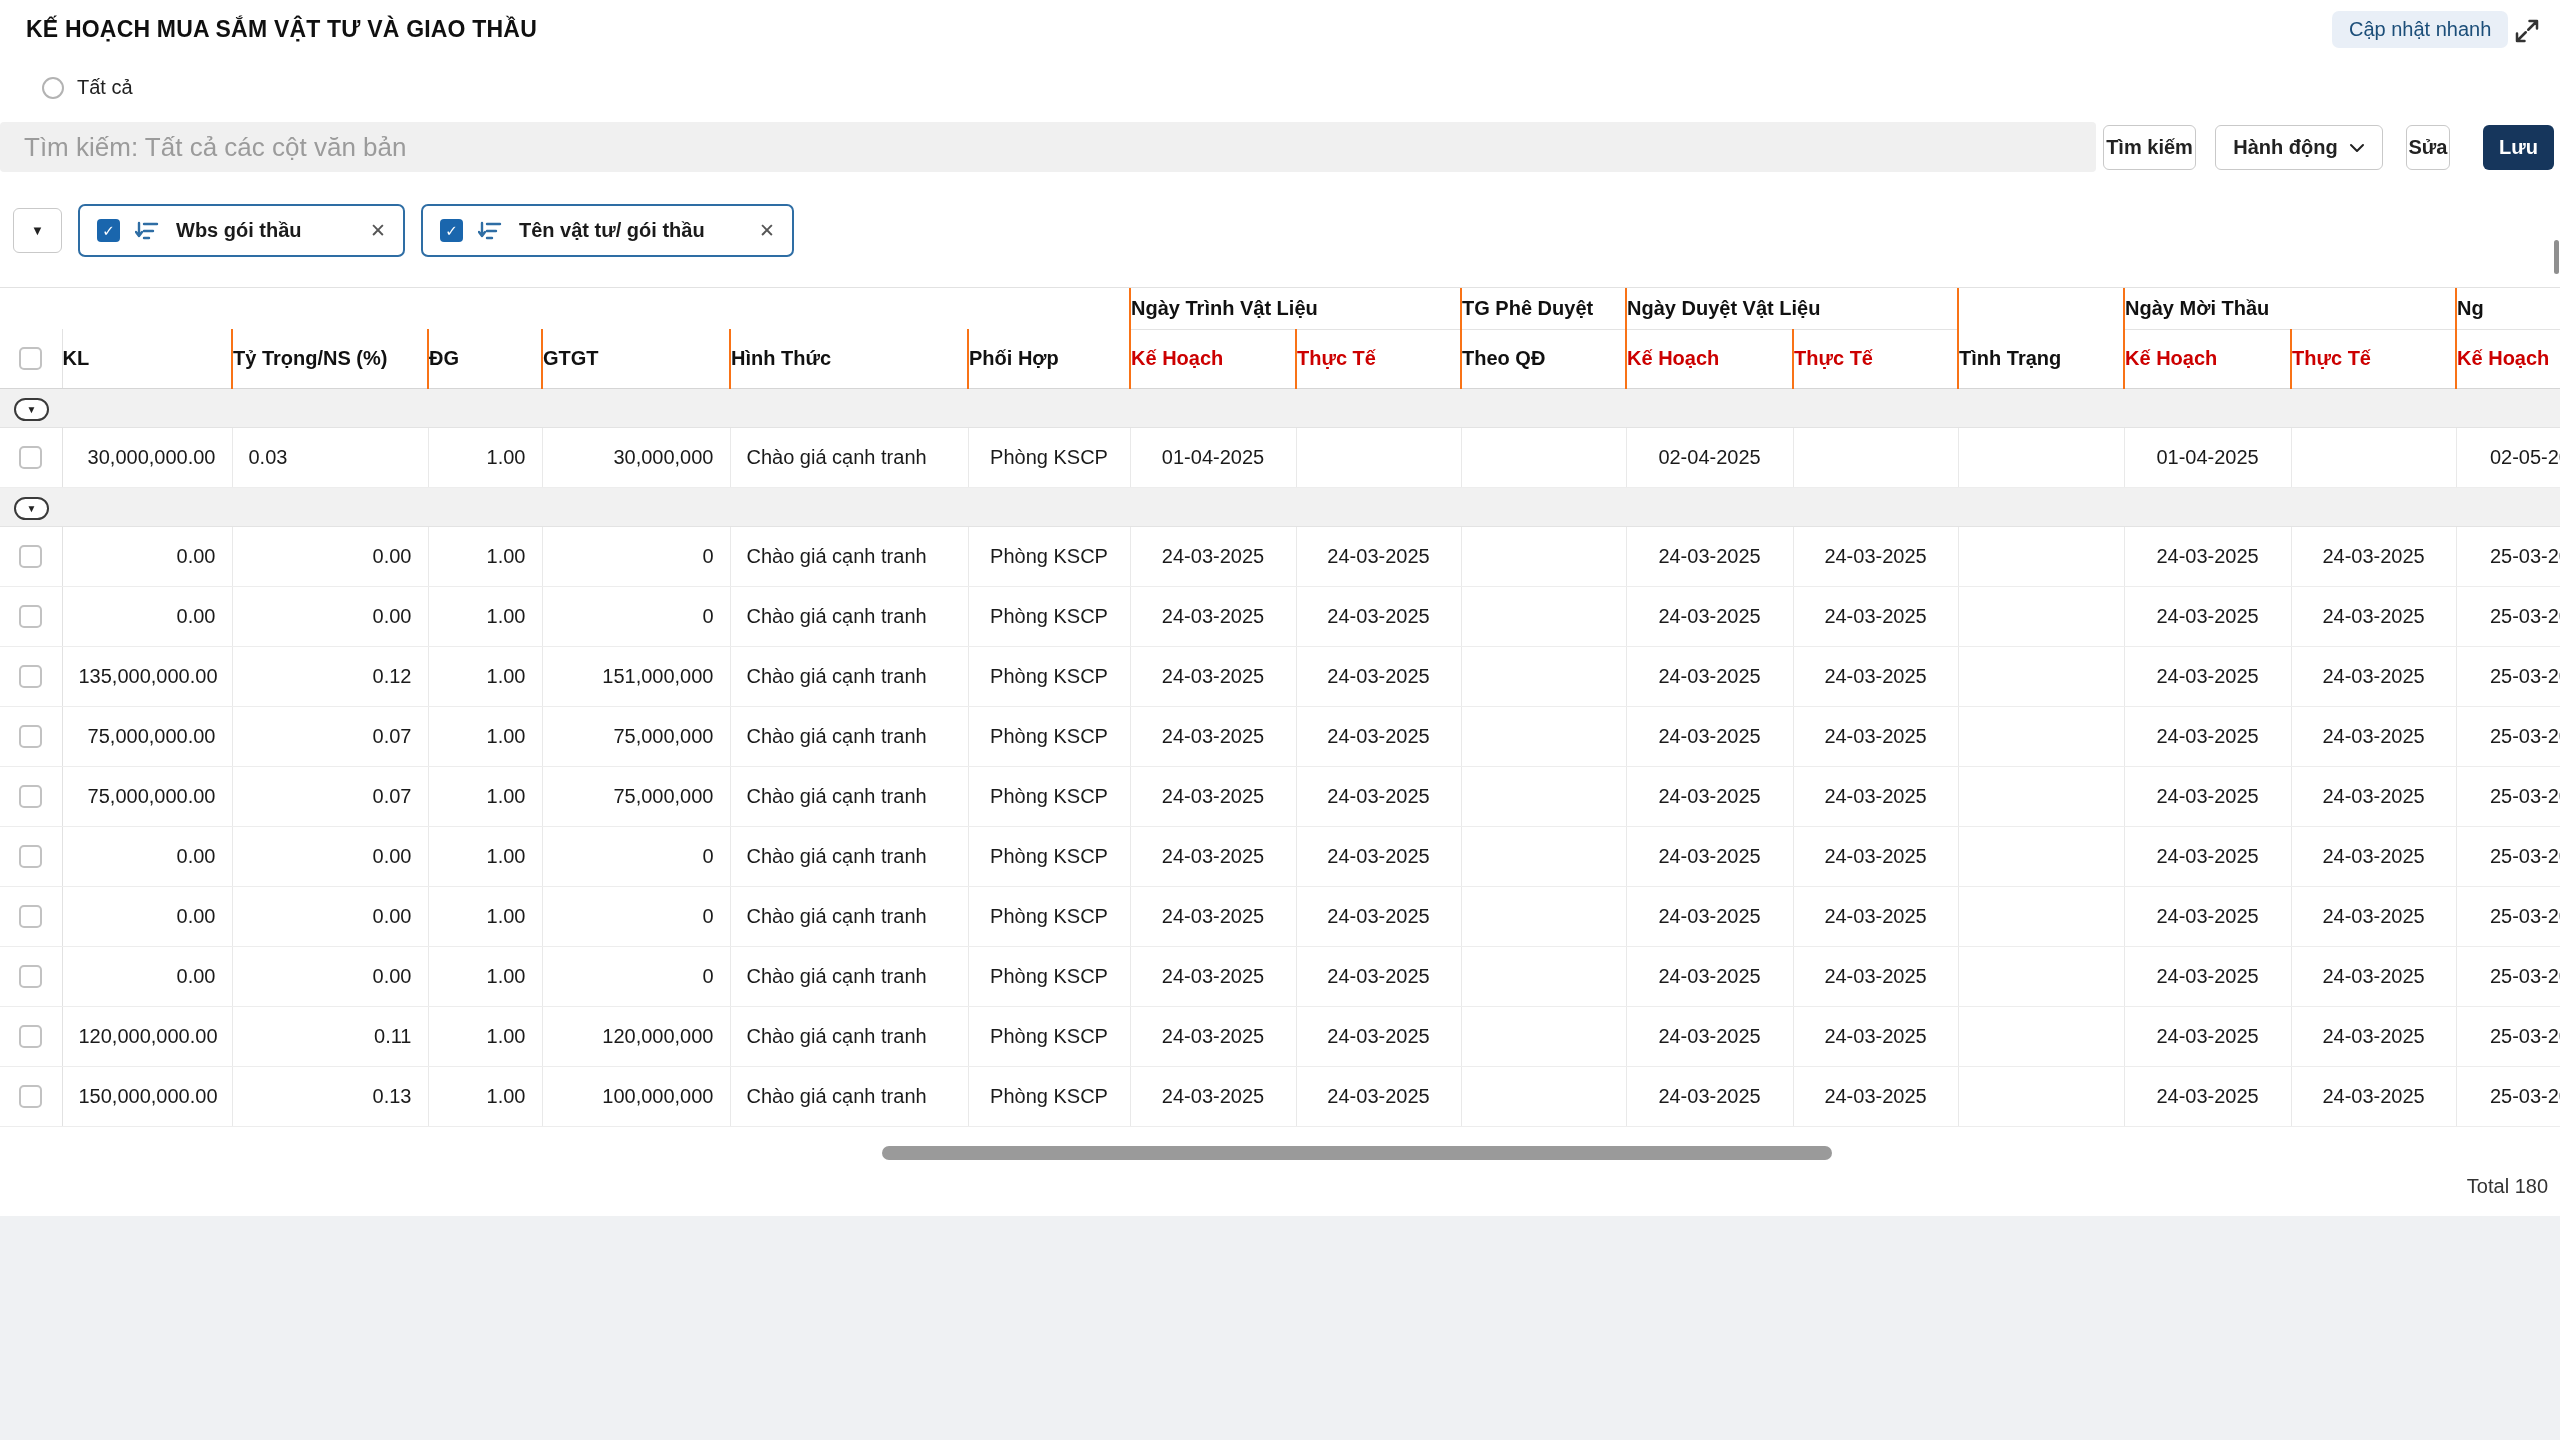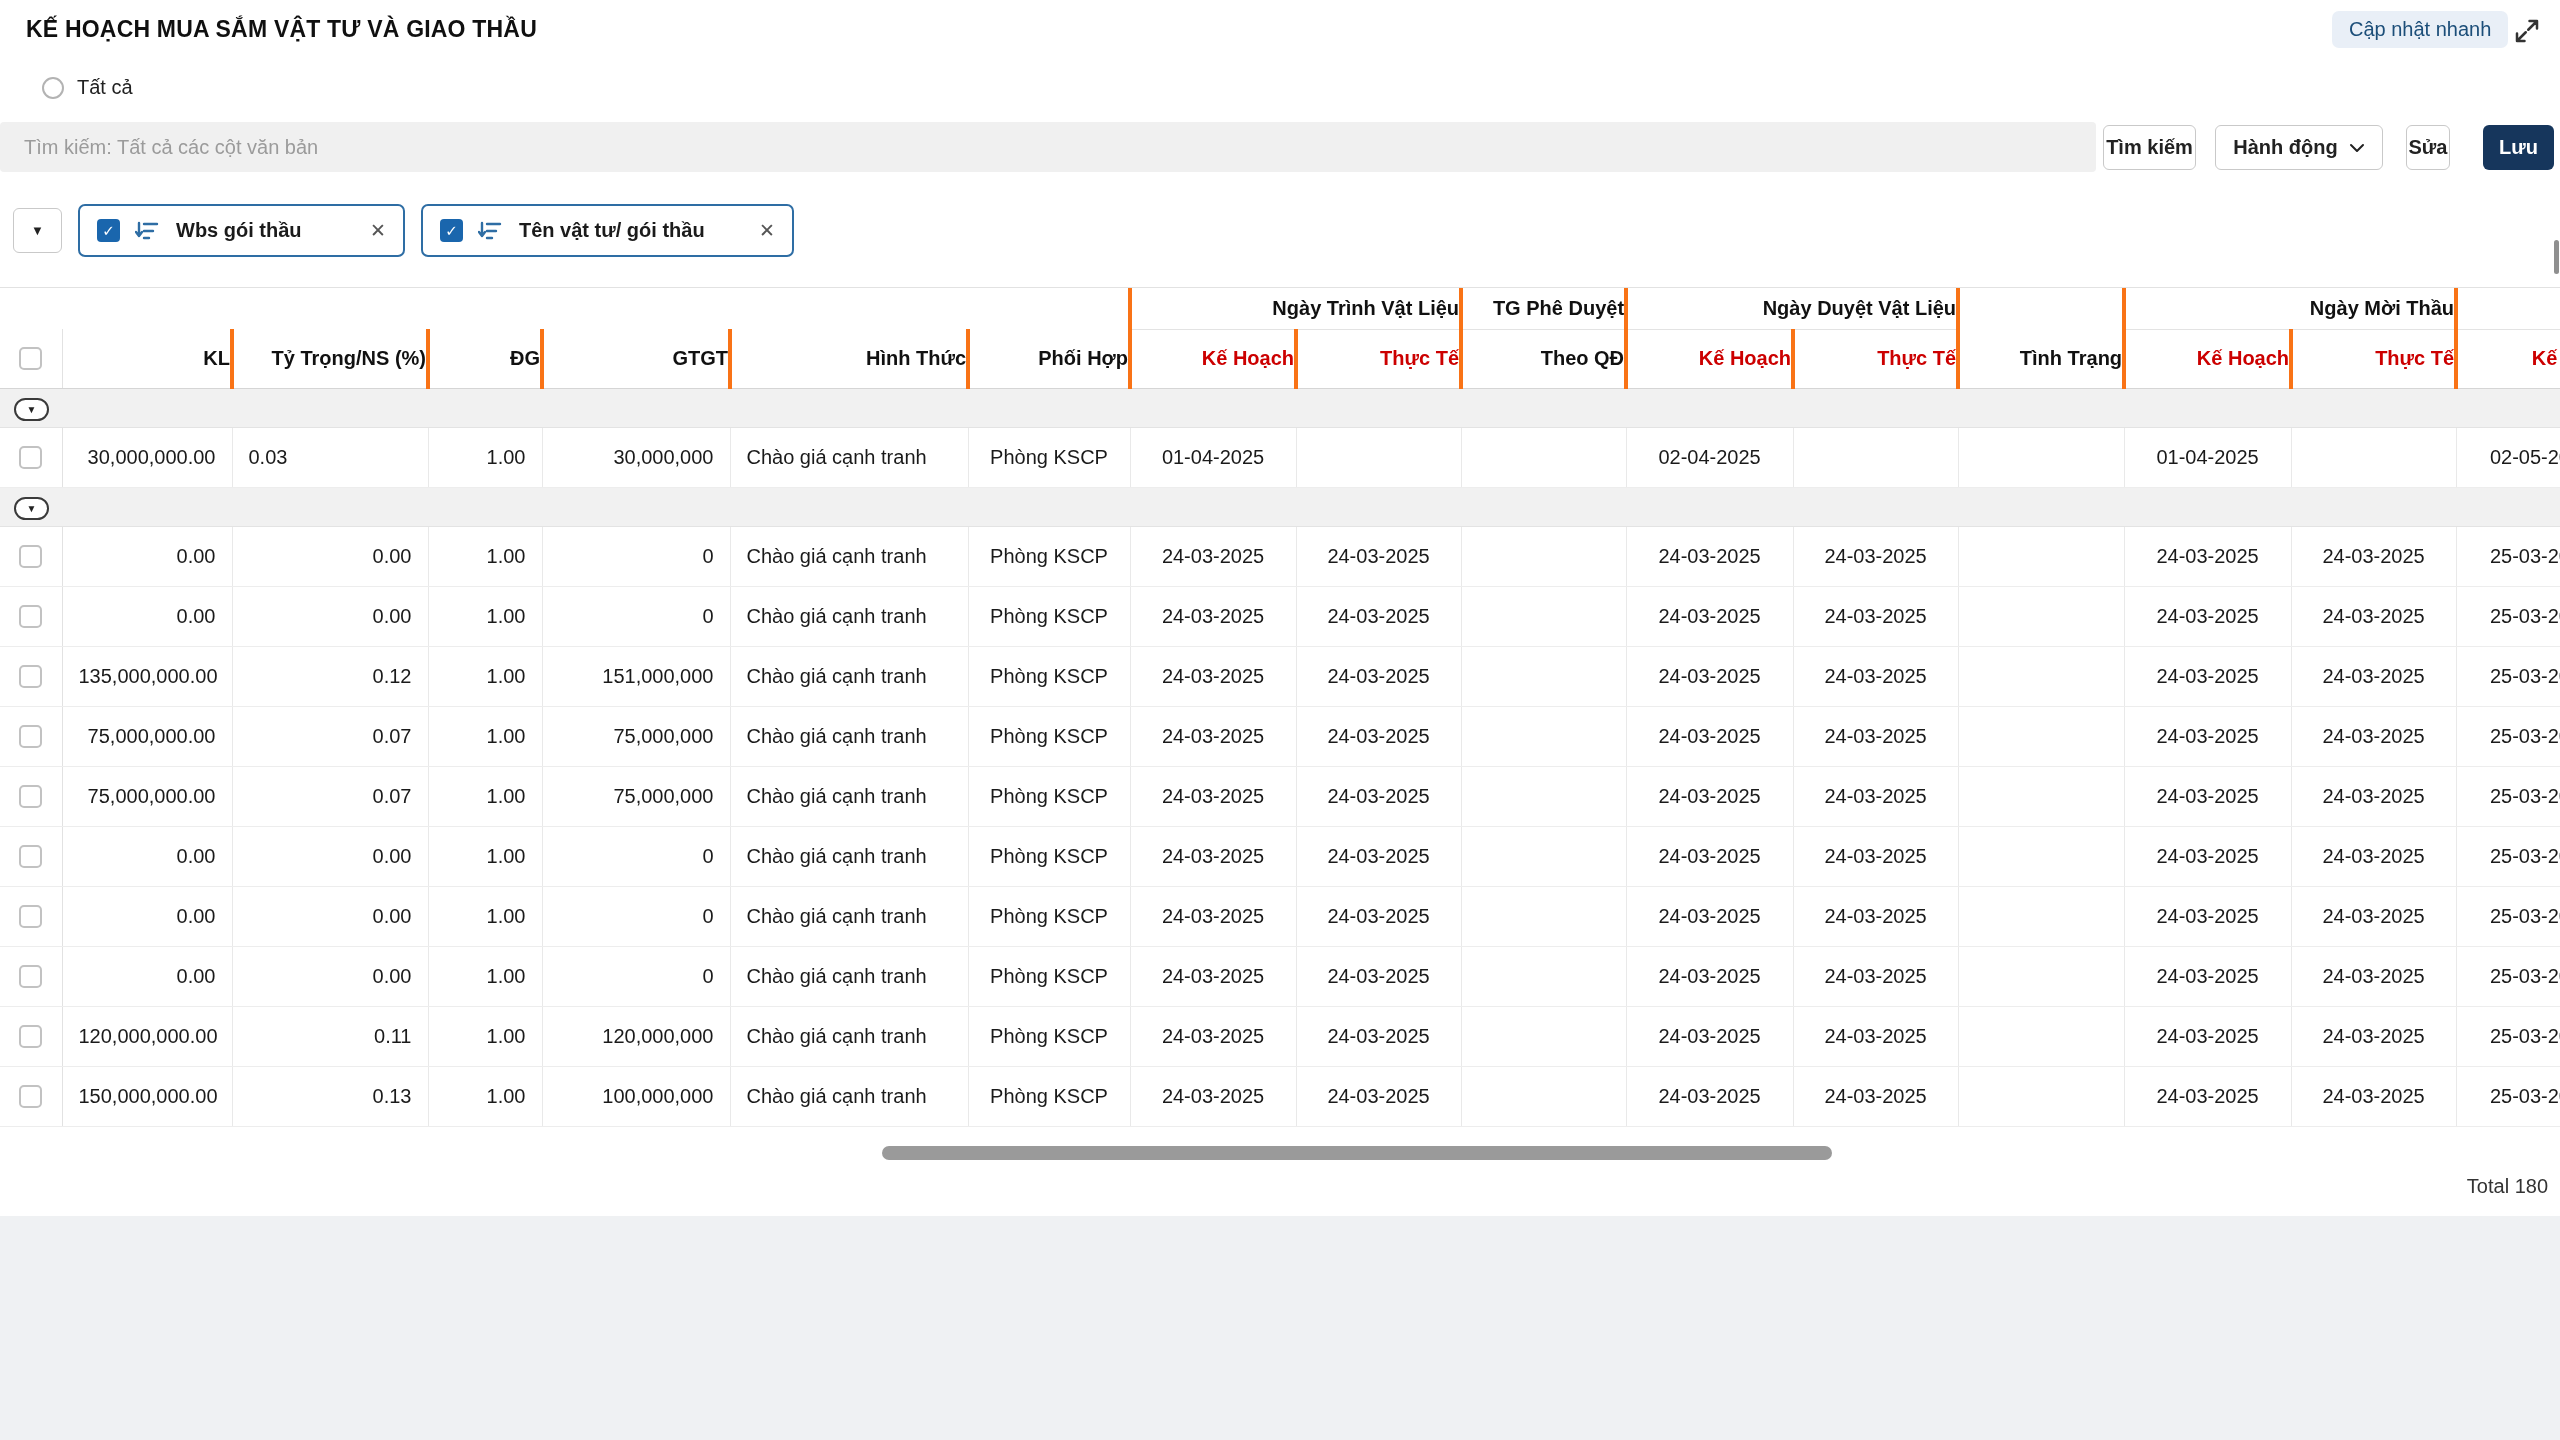--- a/index.html
+++ b/index.html
@@ -11,21 +11,21 @@
 
   .quick-update { position: absolute; left: 2332px; top: 11px; height: 37px; padding: 0 17px;
     background: #e9eff7; color: #1c4e79; border: none; border-radius: 7px; font-size: 20px; font-family: inherit; cursor: pointer; }
   .expand-icon { position: absolute; left: 2512px; top: 16px; width: 30px; height: 30px; cursor: pointer; }
 
   .radio-row { position: absolute; left: 42px; top: 76px; display: flex; align-items: center; gap: 13px; }
   .radio { width: 22px; height: 22px; border: 2px solid #b3b3b3; border-radius: 50%; background: #fff; cursor: pointer; }
   .radio-label { font-size: 20px; color: #222; }
 
   .search-input { position: absolute; left: 0; top: 122px; width: 2096px; height: 50px; background: #f0f0f0;
-    border: none; border-radius: 4px; padding: 0 24px; font-size: 20px; color: #6d28d9; font-family: inherit; outline: none; }
+    border: none; border-radius: 4px; padding: 0 24px; font-size: 26px; color: #6d28d9; font-family: inherit; outline: none; }
   .search-input::placeholder { color: #9b9b9b; }
 
   .btn { position: absolute; top: 125px; height: 45px; background: #fff; border: 1px solid #c9c9c9; border-radius: 6px;
     font-size: 20px; font-weight: 600; color: #222; font-family: inherit; display: flex; align-items: center; justify-content: center; cursor: pointer; }
   #btn-search  { left: 2103px; width: 93px; }
   #btn-actions { left: 2215px; width: 168px; gap: 11px; }
   #btn-edit    { left: 2406px; width: 44px; }
   #btn-save    { left: 2483px; width: 71px; background: #16365c; color: #fff; border: none; }
 
   .dd-btn { position: absolute; left: 13px; top: 208px; width: 49px; height: 45px; background: #fff;
@@ -37,21 +37,21 @@
   #chip-1 { left: 421px; width: 373px; }
   .chip-cb { width: 23px; height: 23px; background: #1a66ad; border-radius: 4px; color: #fff; font-size: 15px; font-weight: bold;
     display: flex; align-items: center; justify-content: center; flex: 0 0 auto; }
   .chip-icon { display: flex; align-items: center; }
   .chip-label { font-size: 20px; font-weight: 600; color: #1b1b1b; white-space: nowrap; }
   .chip-x { margin-left: auto; font-size: 19px; color: #555; }
 
   .table-viewport { position: absolute; left: 0; top: 287px; width: 2560px; height: 846px; overflow: hidden; border-top: 1px solid #e2e2e2; }
   table { border-collapse: collapse; table-layout: fixed; width: 2626px; font-size: 20px; color: #1a1a1a; }
   th, td { overflow: hidden; white-space: nowrap; }
-  thead th { font-weight: bold; color: #111; border-right: 4px solid #f97316; text-align: right; background: #fff; }
+  thead th { font-weight: bold; color: #111; border-right: 2px solid #f97316; text-align: left; background: #fff; }
   tr.group-header-row th { height: 41px; border-bottom: 1px solid #e3e3e3; }
   tr.group-header-row th.empty { border-bottom: none; }
   tr.col-header-row th { height: 59px; border-bottom: 1px solid #d5d5d5; }
   th.red { color: #cc0000; }
   tbody td { border-right: 1px solid #e9e9e9; border-bottom: 1px solid #ededed; height: 60px; padding: 0 16px; }
   td.cb-cell, th.cb-cell { padding: 0; text-align: center; border-right: 1px solid #e2e2e2; }
   .checkbox { display: inline-block; width: 23px; height: 23px; border: 2px solid #c2c2c2; border-radius: 5px; background: #fff; vertical-align: middle; cursor: pointer; }
   tr.group-row td { background: #f1f1f1; height: 39px; border-right: none; border-bottom: 1px solid #e3e3e3; padding: 0; }
   .expander { display: inline-flex; align-items: center; justify-content: center; width: 35px; height: 23px;
     border: 2px solid #3a3a3a; border-radius: 12px; background: #fff; margin-left: 14px; font-size: 10px; color: #222; cursor: pointer; }

